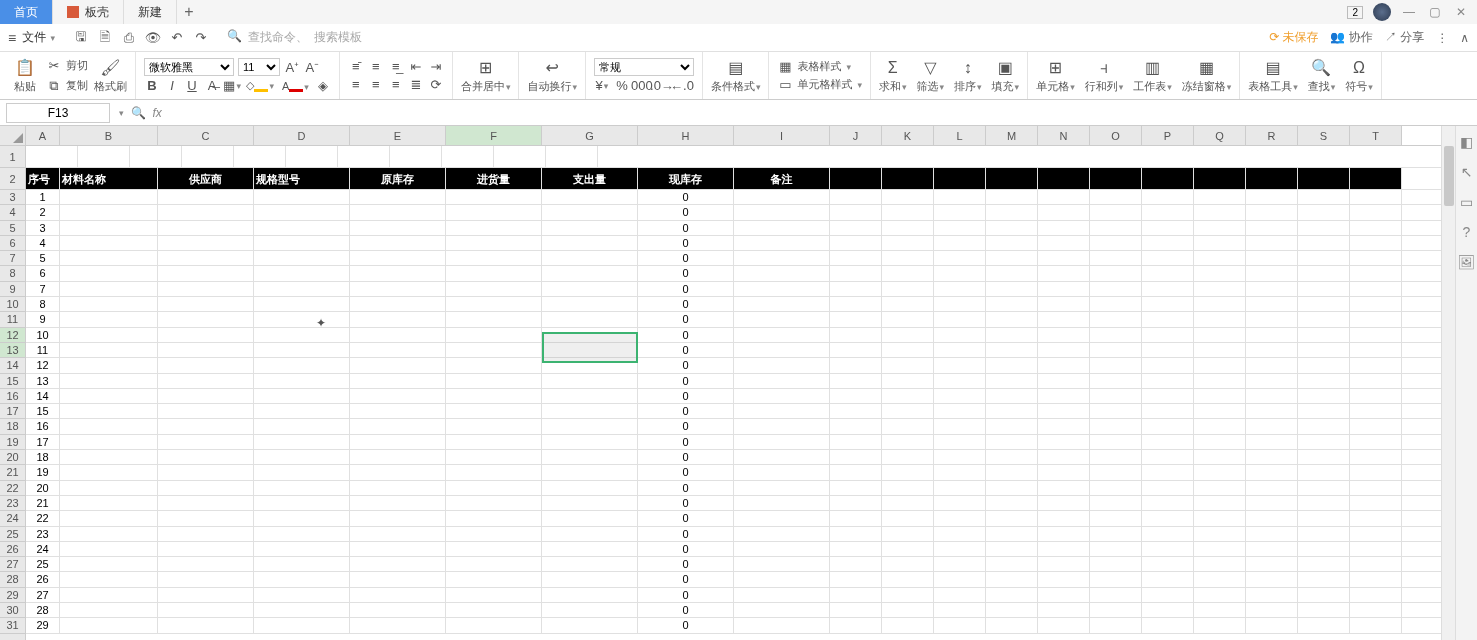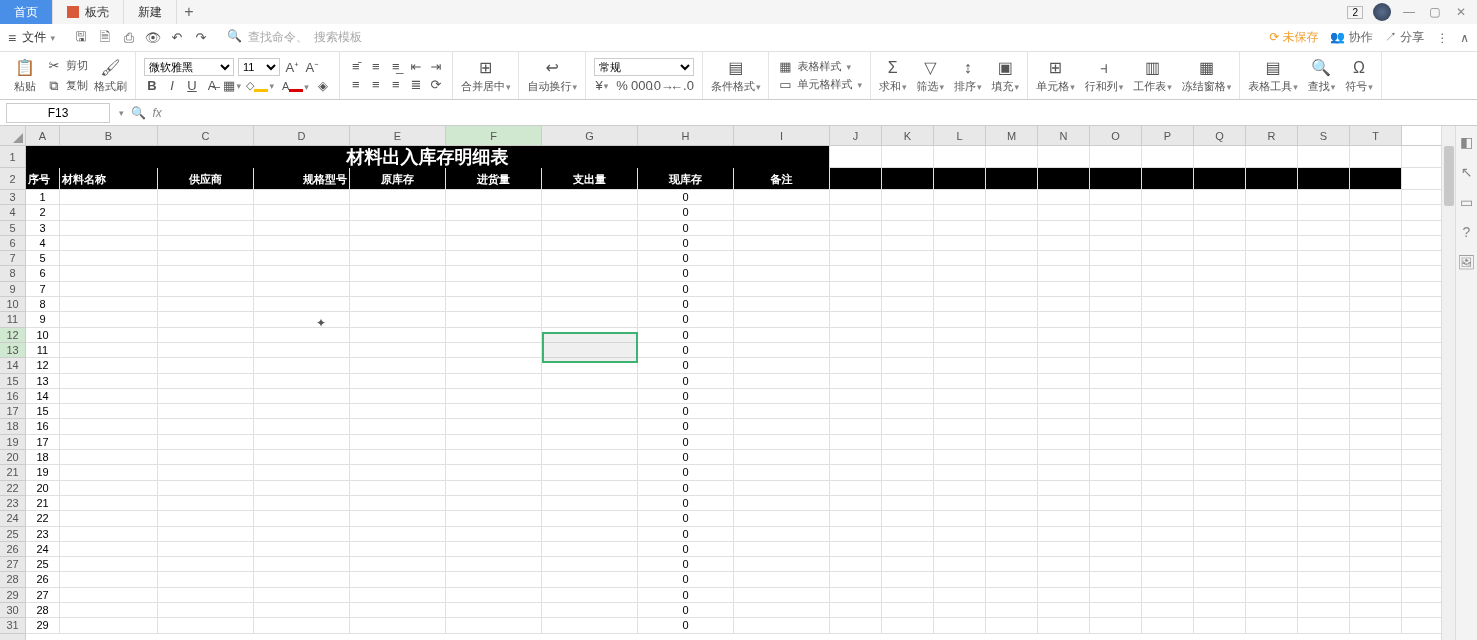--- a/index.html
+++ b/index.html
@@ -354,38 +354,37 @@
         <div class="colhdr" style="width: 52px;">N</div>
         <div class="colhdr" style="width: 52px;">O</div>
         <div class="colhdr" style="width: 52px;">P</div>
         <div class="colhdr" style="width: 52px;">Q</div>
         <div class="colhdr" style="width: 52px;">R</div>
         <div class="colhdr" style="width: 52px;">S</div>
         <div class="colhdr" style="width: 52px;">T</div>
       </div>
     <div class="cells" id="cells">
         <div class="row-cells tall">
-          <div class="cell title-row" style="width: 804px;">材料出入库存明细表</div>
           <div class="cell" style="width: 52px;"></div>
           <div class="cell" style="width: 52px;"></div>
           <div class="cell" style="width: 52px;"></div>
           <div class="cell" style="width: 52px;"></div>
           <div class="cell" style="width: 52px;"></div>
           <div class="cell" style="width: 52px;"></div>
           <div class="cell" style="width: 52px;"></div>
           <div class="cell" style="width: 52px;"></div>
           <div class="cell" style="width: 52px;"></div>
           <div class="cell" style="width: 52px;"></div>
           <div class="cell" style="width: 52px;"></div>
         </div>
         <div class="row-cells tall hdr-row">
           <div class="cell" style="width: 34px; text-align: left;">序号</div>
           <div class="cell" style="width: 98px; text-align: left;">材料名称</div>
           <div class="cell" style="width: 96px; text-align: center;">供应商</div>
-          <div class="cell" style="width: 96px; text-align: right;">规格型号</div>
+          <div class="cell" style="width: 96px; text-align: left;">规格型号</div>
           <div class="cell" style="width: 96px; text-align: center;">原库存</div>
           <div class="cell" style="width: 96px; text-align: center;">进货量</div>
           <div class="cell" style="width: 96px; text-align: center;">支出量</div>
           <div class="cell" style="width: 96px; text-align: center;">现库存</div>
           <div class="cell" style="width: 96px; text-align: center;">备注</div>
           <div class="cell" style="width: 52px;"></div>
           <div class="cell" style="width: 52px;"></div>
           <div class="cell" style="width: 52px;"></div>
           <div class="cell" style="width: 52px;"></div>
           <div class="cell" style="width: 52px;"></div>

